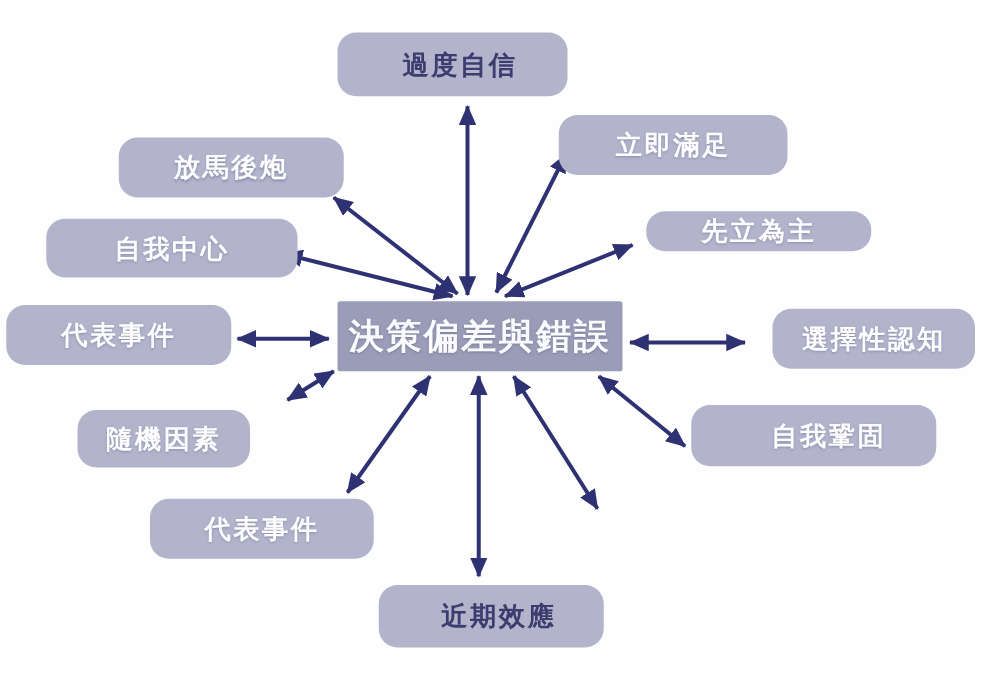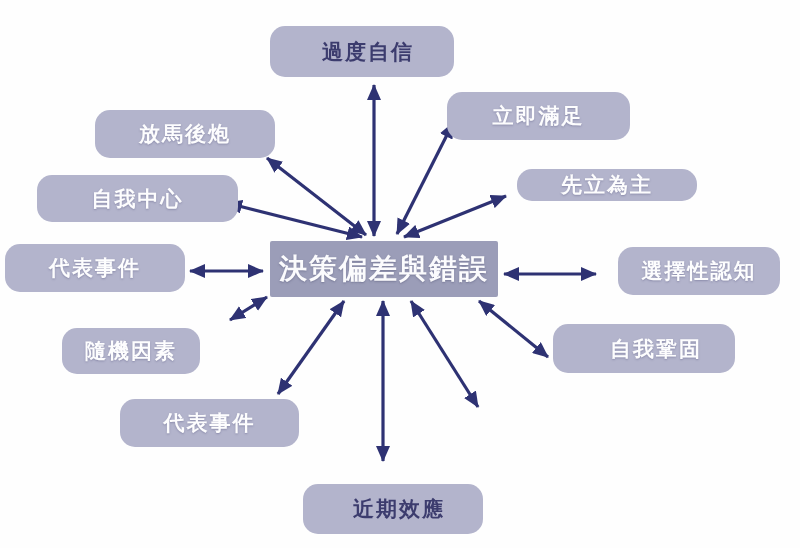--- a/index.html
+++ b/index.html
@@ -57,23 +57,23 @@
     letter-spacing: 2px;
     white-space: nowrap;
     text-shadow: 0 1px 2px rgba(85, 87, 120, 0.5);
     box-sizing: border-box;
   }
   
   .pos-overconfidence      { left: 270px; top: 26px;  width: 184px; height: 51px; }
   .pos-immediate           { left: 447px; top: 92px;  width: 183px; height: 48px; }
   .pos-preconception       { left: 517px; top: 169px; width: 180px; height: 32px; }
   .pos-selective           { left: 602px; top: 247px; width: 162px; height: 48px; margin-left: 16px; }
-  .pos-self-reinforcement  { left: 553px; top: 324px; width: 182px; height: 49px; padding-left: 24px; }
+  .pos-self-reinforcement  { left: 553px; top: 324px; width: 196px; height: 49px; padding-left: 24px; }
   .pos-framing             { left: 488px; top: 402px; width: 177px; height: 49px; }
-  .pos-recency             { left: 303px; top: 468px; width: 180px; height: 50px; margin-top: 16px; }
+  .pos-recency             { left: 303px; top: 468px; width: 180px; height: 50px; }
   .pos-representativeness  { left: 120px; top: 399px; width: 179px; height: 48px; }
   .pos-random              { left: 62px;  top: 328px; width: 138px; height: 46px; }
   .pos-sunk                { left: 5px;   top: 244px; width: 180px; height: 48px; }
   .pos-ego                 { left: 37px;  top: 175px; width: 201px; height: 47px; }
   .pos-hindsight           { left: 95px;  top: 110px; width: 180px; height: 48px; text-align: right; }
   .pos-center              { left: 270px; top: 241px; width: 228px; height: 56px; font-family: Liberation Serif, serif; }
 </style>
 </head>
 <body>
 

